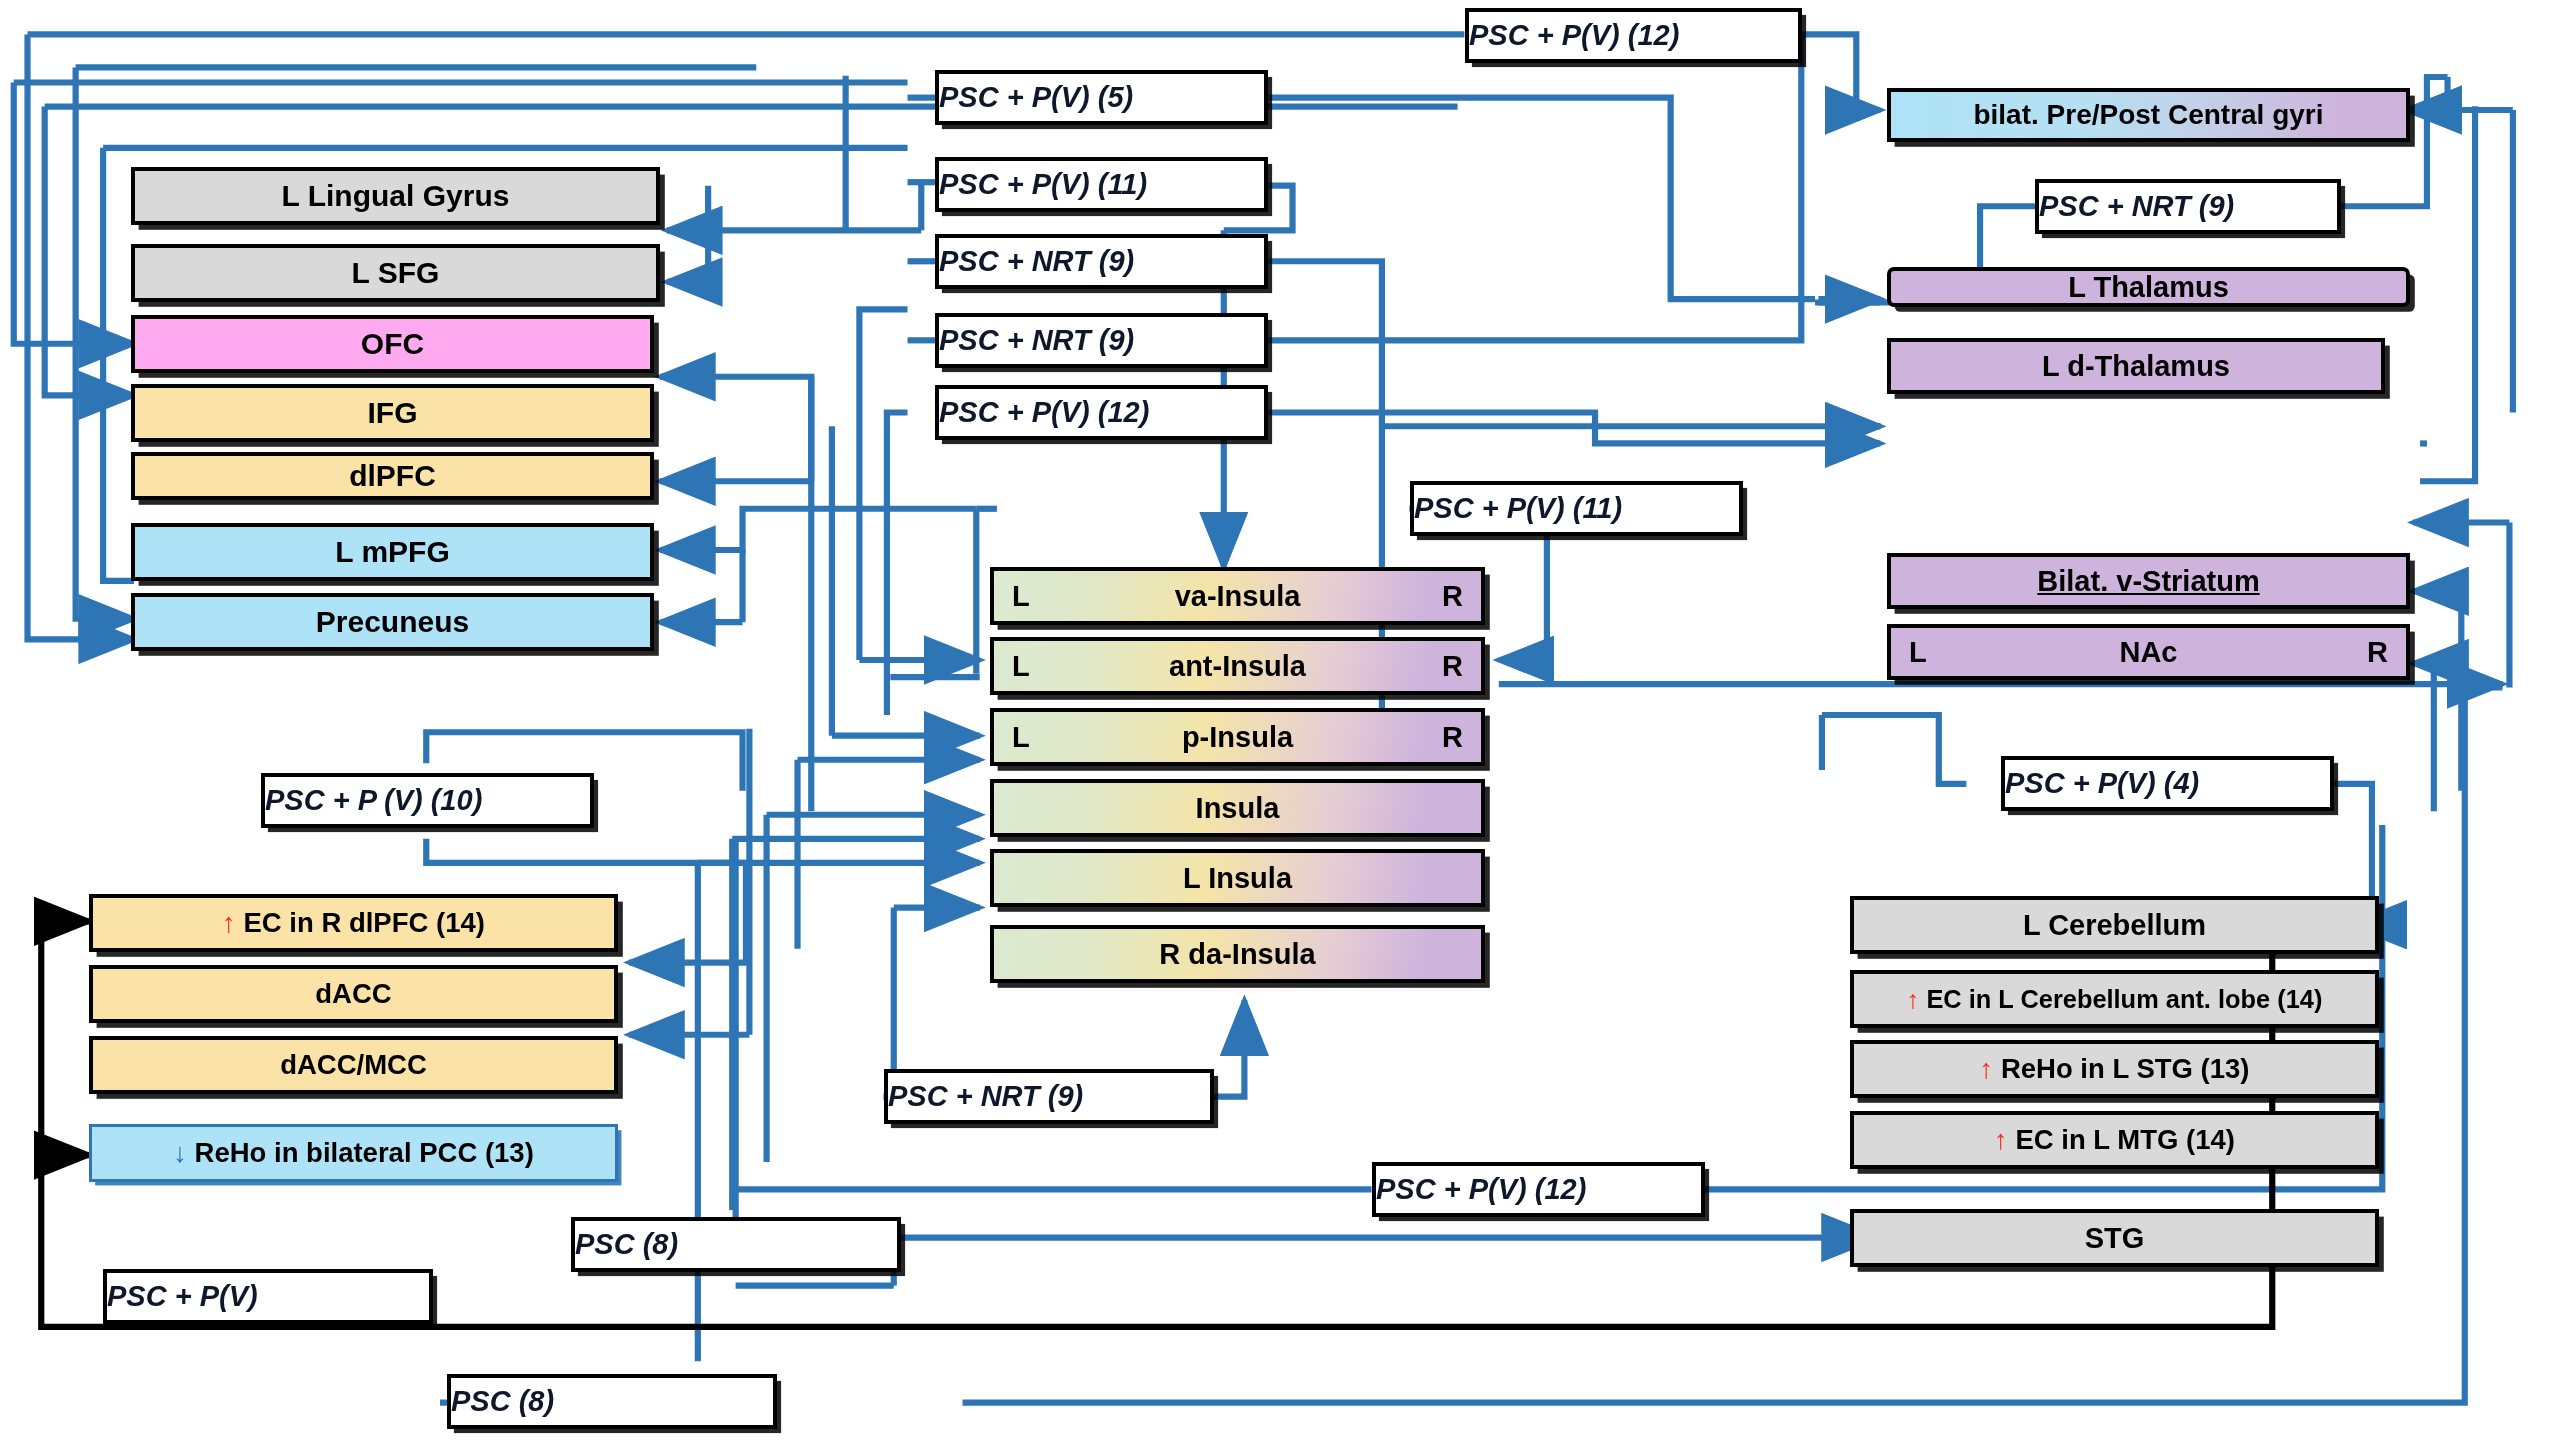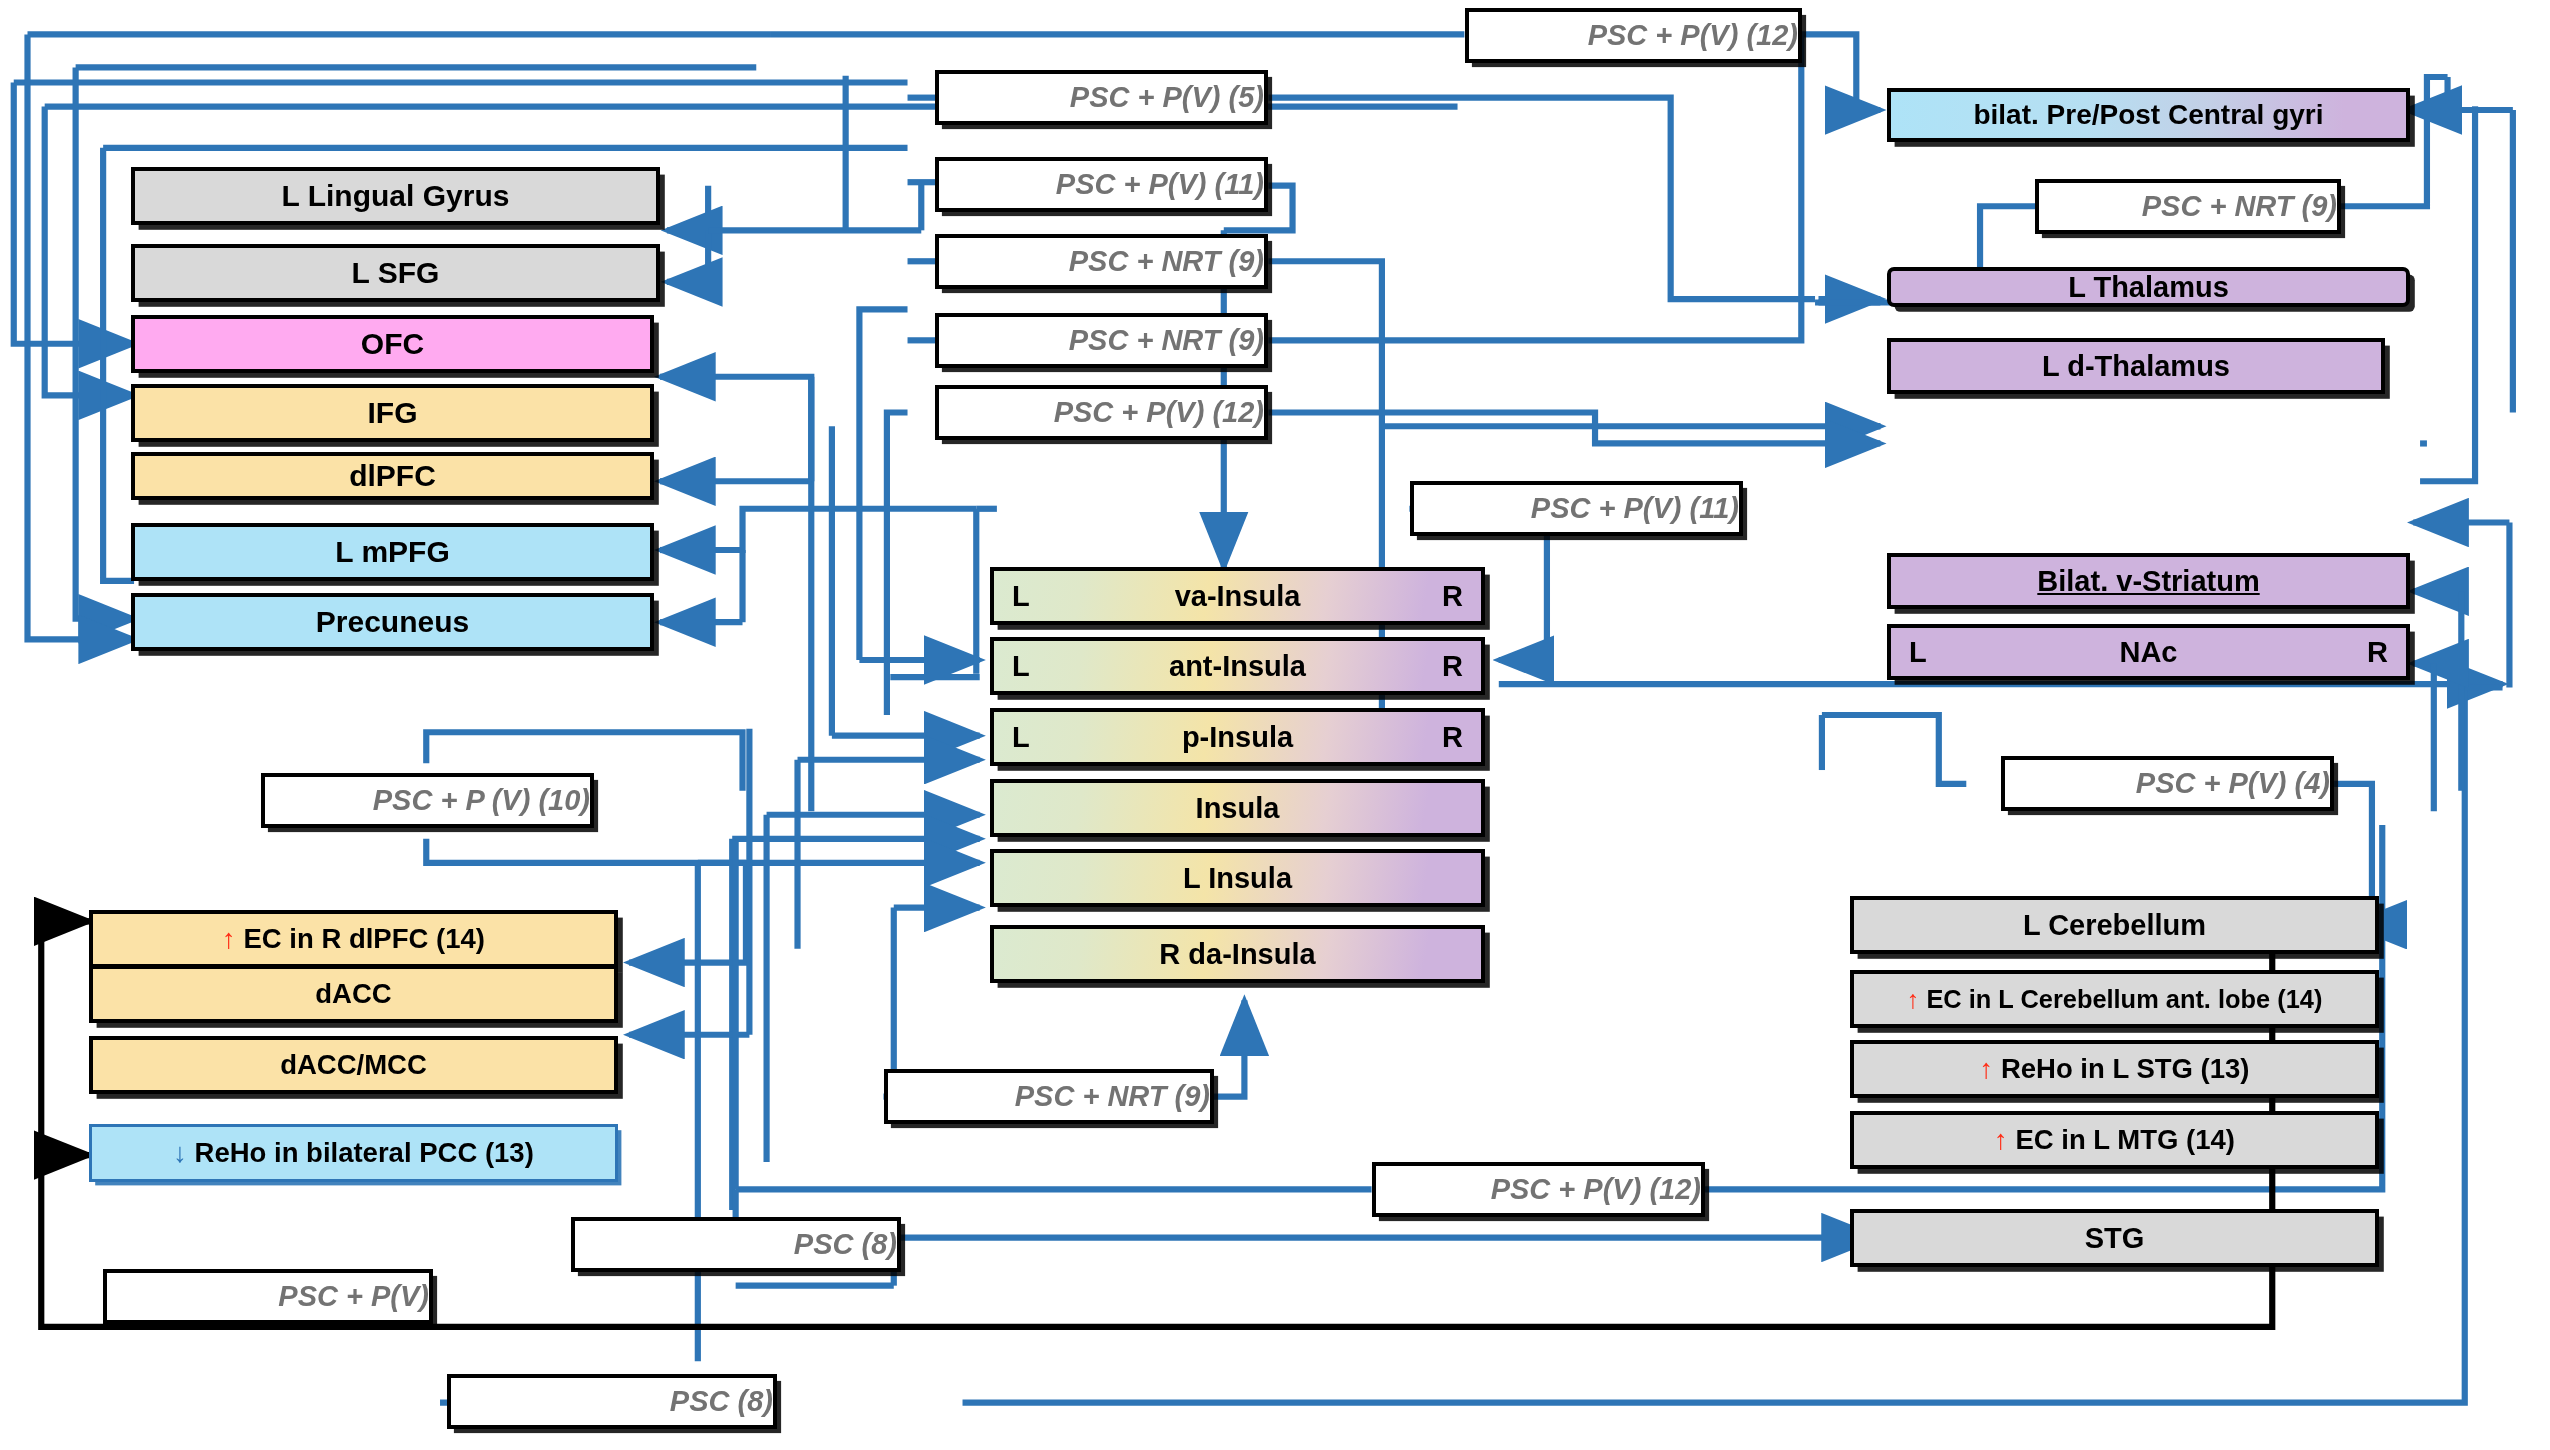--- a/index.html
+++ b/index.html
@@ -19,22 +19,22 @@
   .grey{background:#d9d9d9;}
   .pink{background:#ffaaf0;}
   .yellow{background:#fbe2a7;}
   .blue{background:#aee3f7;}
   .purple{background:#ceb3dd;}
   .gradlr{background:linear-gradient(100deg,#dbead0 0%,#dfe8c9 18%,#f4e4a8 44%,#e6cfd2 68%,#ceb3dd 88%,#ceb3dd 100%);}
   .gradbp{background:linear-gradient(90deg,#aee3f7 0%,#b6dff2 38%,#c3cfe6 62%,#ceb3dd 88%,#ceb3dd 100%);}
   .pccblue{background:#aee3f7;border:3.4px solid #2e75b6;box-shadow:4.8px 4.8px 0 -1.4px rgba(46,117,182,0.9);}
 
   .lbl{position:absolute;box-sizing:border-box;background:#fff;border:4.1px solid #000;
-       display:flex;align-items:center;justify-content:flex-end;
-       font-style:italic;font-weight:bold;color:#737373;
+       display:flex;align-items:center;justify-content:flex-start;
+       font-style:italic;font-weight:bold;color:#0f172a;
        box-shadow:5.5px 5.5px 0 -1.4px rgba(0,0,0,0.85);z-index:5;}
 
   .up{color:#ff2d16;font-weight:bold;}
   .dn{color:#2e75b6;font-weight:bold;}
 </style>
 </head>
 <body>
 
 <div id="stage">
 
@@ -242,21 +242,21 @@
   </div>
   <div class="node purple" style="left:1887px;top:553px;width:523px;height:56px;font-size:29px;text-decoration:underline;">
     <span class="ctr">Bilat. v-Striatum</span>
   </div>
   <div class="node purple" style="left:1887px;top:624px;width:523px;height:56px;font-size:29px;">
     <span class="side l">L</span>
     <span class="ctr">NAc</span>
     <span class="side r">R</span>
   </div>
 
-  <div class="node yellow" style="left:89px;top:894px;width:529px;height:58px;font-size:27.5px;margin-top:16px;">
+  <div class="node yellow" style="left:89px;top:894px;width:529px;height:58px;font-size:27.5px;">
     <span class="ctr"><span class="up">↑</span>&nbsp;<span>EC in R dlPFC (14)</span></span>
   </div>
   <div class="node yellow" style="left:89px;top:965px;width:529px;height:58px;font-size:27.5px;">
     <span class="ctr">dACC</span>
   </div>
   <div class="node yellow" style="left:89px;top:1036px;width:529px;height:58px;font-size:27.5px;">
     <span class="ctr">dACC/MCC</span>
   </div>
   <div class="node pccblue" style="left:89px;top:1124px;width:529px;height:58px;font-size:27.5px;">
     <span class="ctr"><span class="dn">↓</span>&nbsp;<span>ReHo in bilateral PCC (13)</span></span>

